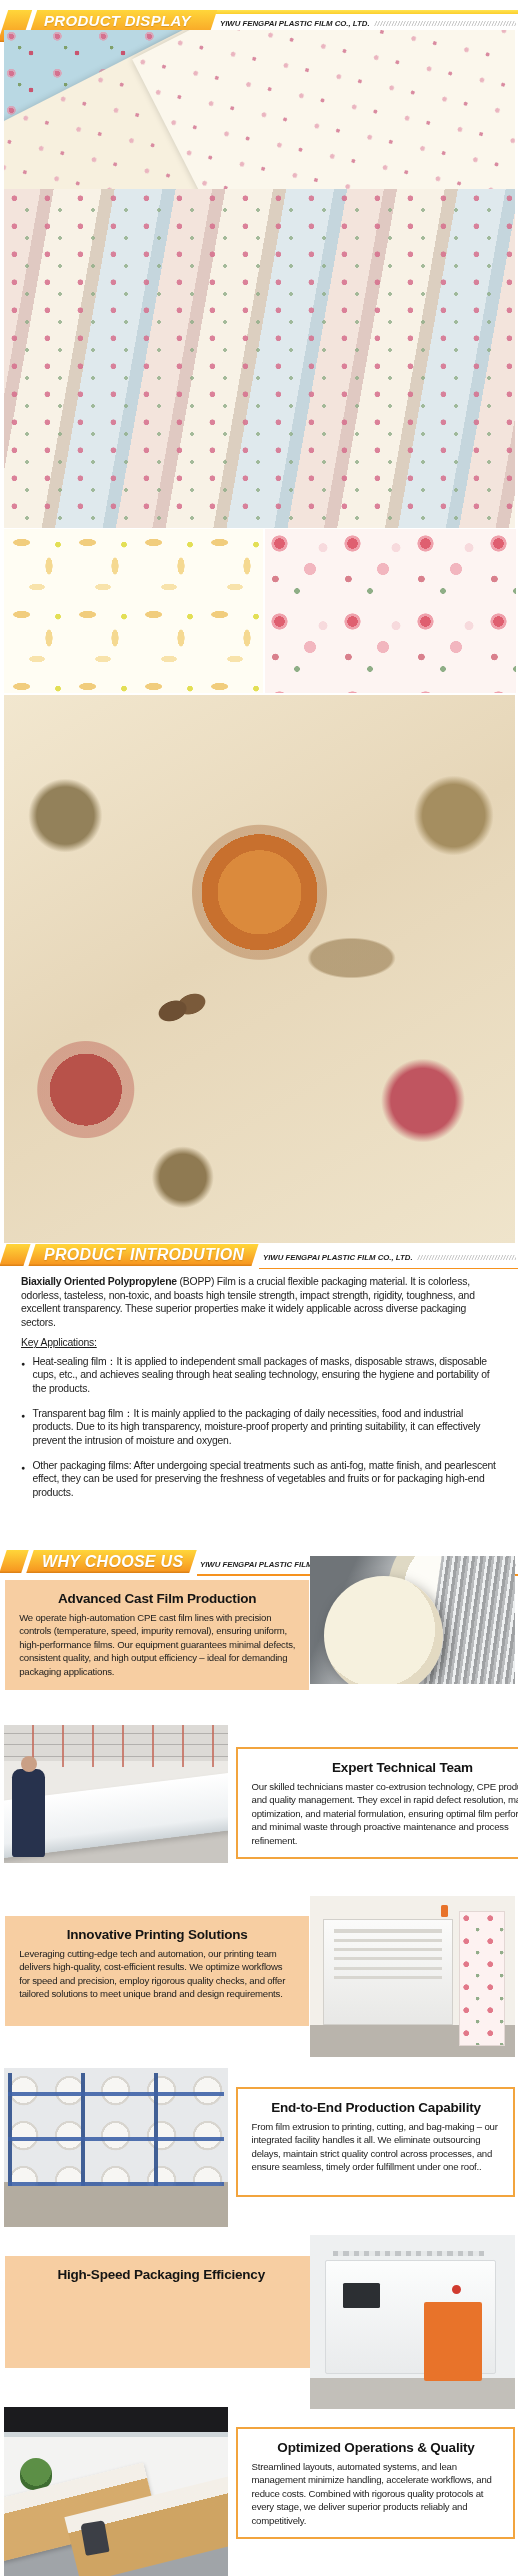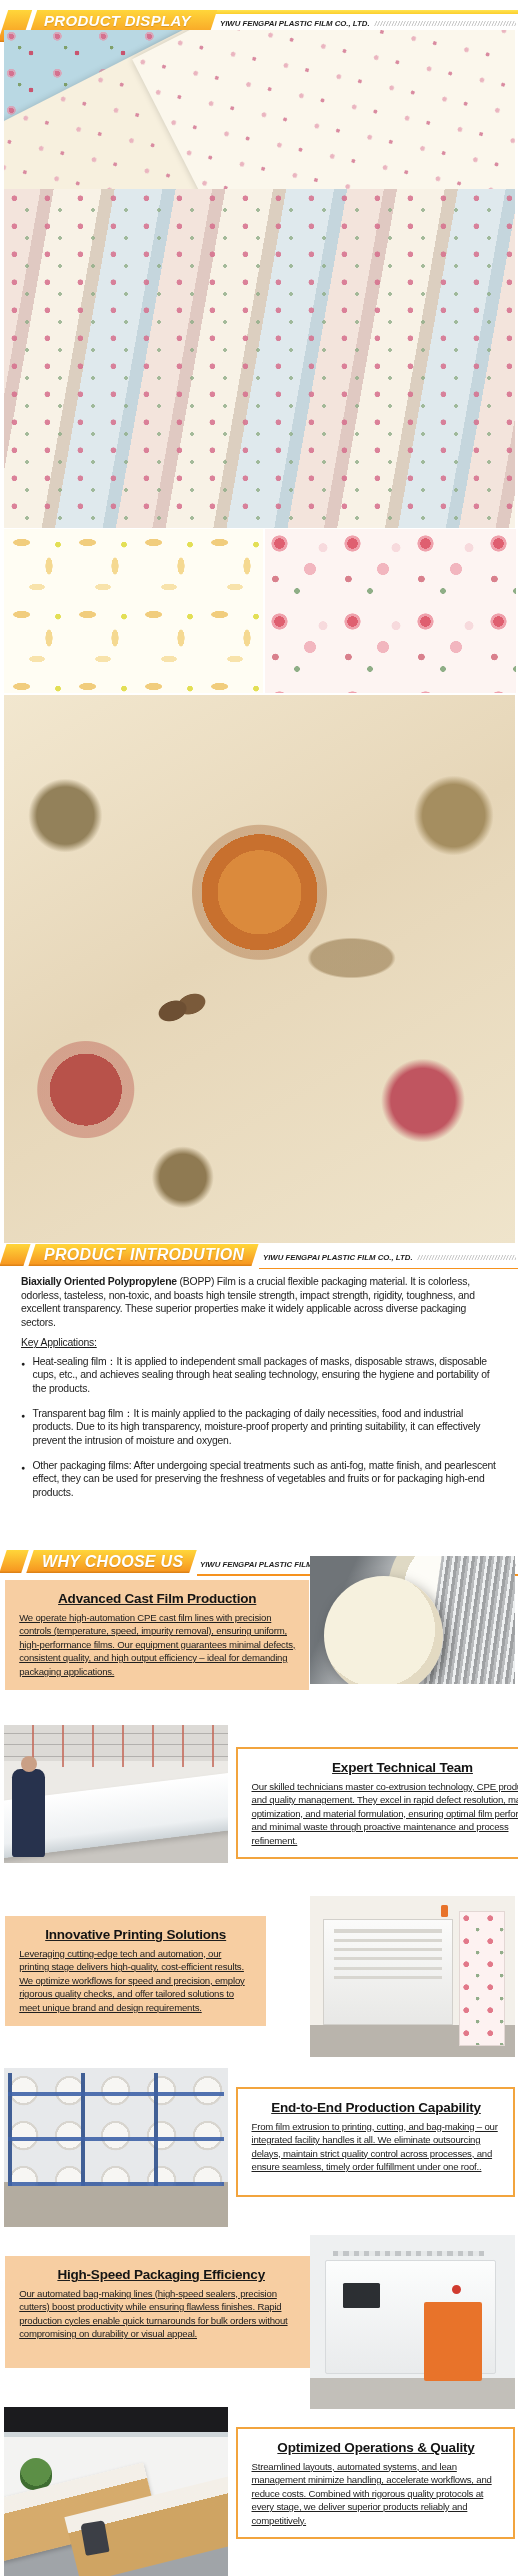--- a/index.html
+++ b/index.html
@@ -148,21 +148,21 @@
 
   
   .intro{position:absolute;left:21px;right:23px;top:1275px;font-size:10.4px;line-height:13.5px;
          letter-spacing:-0.2px;color:#1c1c1c;}
   .intro .lead{margin:0 0 7.3px 0;}
   .intro .keyl{margin:0 0 5.2px 0;text-decoration:underline;}
   .bullet{display:flex;margin:0 0 11.4px 0;}
   .bullet .bm{flex:none;width:11.4px;font-size:6.7px;padding-top:2.1px;}
 
   
-  .wbox{position:absolute;box-sizing:border-box;text-decoration:underline;}
+  .wbox{position:absolute;box-sizing:border-box;}
   .wbox.peach{background:#f7cea2;padding:8.3px 14px 0 14px;}
   .wbox.bordered{background:#ffffff;border:2.1px solid #f2a43e;padding:8.3px 12.5px 0 13.5px;}
   .wtitle{font-size:13.5px;font-weight:700;text-align:center;color:#141414;
           letter-spacing:-0.2px;margin:3.1px 0 4.2px 0;}
   .wbody{font-size:9.6px;line-height:13.5px;letter-spacing:-0.2px;color:#1c1c1c;text-align:left;}
 </style>
 </head>
 <body>
 
 <div class="page">
@@ -241,41 +241,40 @@
   <div class="photo w2" style="left:4.2px;top:1725px;width:224px;height:138px">
     <div class="pipes"></div>
     <div class="table"></div>
     <div class="worker"></div>
   </div>
   <div class="wbox bordered" style="left:236px;top:1747px;width:332px;height:112px">
     <div class="wtitle">Expert Technical Team</div>
     <div class="wbody">Our skilled technicians master co-extrusion technology, CPE production, and quality management.  They excel in rapid defect resolution, machine optimization, and material formulation, ensuring optimal film performance and minimal waste through proactive maintenance and process refinement.</div>
   </div>
 
-  <div class="wbox peach" style="left:5.2px;top:1916px;width:261px;height:110px">
+  <div class="wbox peach" style="left:5.2px;top:1916px;width:304px;height:110px">
     <div class="wtitle">Innovative Printing Solutions</div>
-    <div class="wbody">Leveraging cutting-edge tech and automation, our printing stage delivers high-quality, cost-efficient results.  We optimize workflows for speed and precision, employ rigorous quality checks, and offer tailored solutions to meet unique brand and design requirements.</div>
+    <div class="wbody">Leveraging cutting-edge tech and automation, our printing team delivers high-quality, cost-efficient results.  We optimize workflows for speed and precision, employ rigorous quality checks, and offer tailored solutions to meet unique brand and design requirements.</div>
   </div>
   <div class="photo w3" style="left:310px;top:1896px;width:205px;height:161px">
     <div class="mach"></div>
     <div class="light"></div>
     <div class="roll"></div>
   </div>
 
   <div class="photo w4" style="left:4.2px;top:2068px;width:224px;height:159px">
     <div class="rack"></div>
   </div>
   <div class="wbox bordered" style="left:236px;top:2087px;width:279px;height:110px">
     <div class="wtitle">End-to-End Production Capability</div>
     <div class="wbody">From film extrusion to printing, cutting, and bag-making – our integrated facility handles it all.  We eliminate outsourcing delays, maintain strict quality control across processes, and ensure seamless, timely order fulfillment under one roof..</div>
   </div>
 
   <div class="wbox peach" style="left:5.2px;top:2256px;width:312px;height:112px">
     <div class="wtitle">High-Speed Packaging Efficiency</div>
-    <div class="wbody">Our automated bag-making lines (high-speed sealers, precision cutters) boost productivity while ensuring flawless finishes.  Rapid production cycles enable quick turnarounds for bulk orders without compromising on durability or visual appeal.</div>
   </div>
   <div class="photo w5" style="left:310px;top:2235px;width:205px;height:174px">
     <div class="mbody"></div>
     <div class="bar"></div>
     <div class="screen"></div>
     <div class="btn"></div>
     <div class="panel"></div>
   </div>
 
   <div class="photo w6" style="left:4.2px;top:2407px;width:224px;height:169px">

